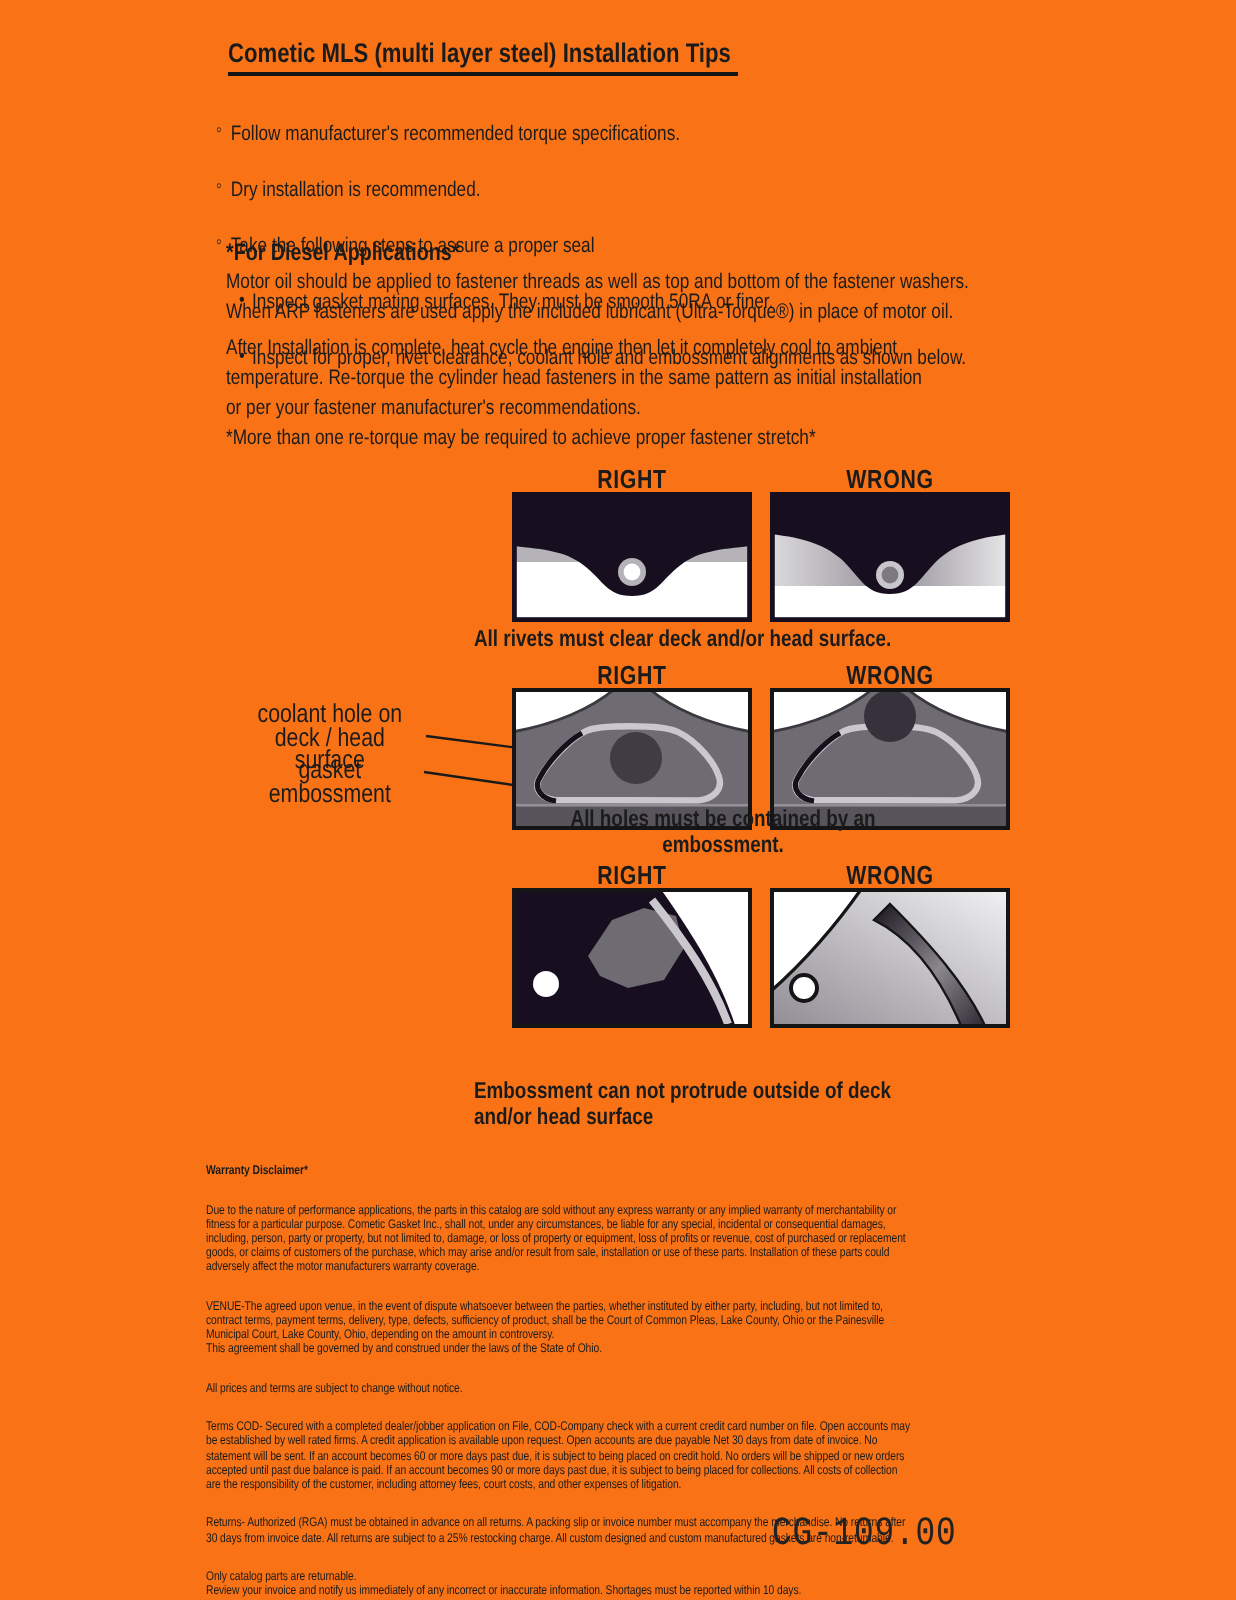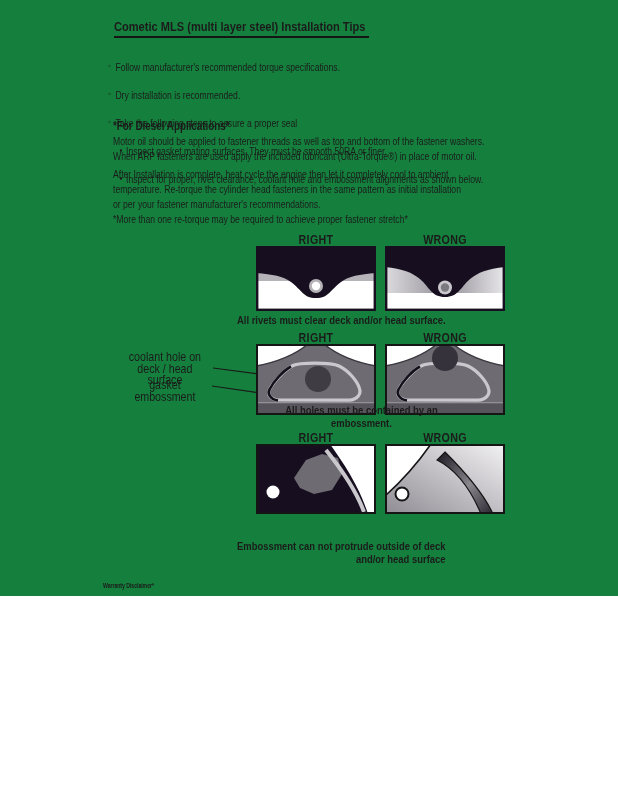--- a/index.html
+++ b/index.html
@@ -1,16 +1,16 @@
 <!DOCTYPE html>
 <html><head>
 <meta charset="utf-8">
 <style>
   html,body{margin:0;padding:0;background:#fff;}
-  .page{position:relative;width:618px;height:596px;background:#15803d;overflow:hidden;
+  .page{position:relative;width:618px;height:800px;background:#f97316;overflow:hidden;
         font-family:"Liberation Sans",sans-serif;color:#1b1b1b;}
   .abs{position:absolute;}
   .cx{transform:scaleX(0.82);transform-origin:0 0;display:inline-block;white-space:pre-line;}
   .cxc{transform:scaleX(0.82);transform-origin:50% 0;display:block;white-space:pre-line;}
   .cxr{transform:scaleX(0.82);transform-origin:100% 0;display:inline-block;white-space:pre-line;}
 
   .title{left:114px;top:19px;font-size:13.5px;font-weight:bold;}
   .title .cx{border-bottom:2px solid #151515;padding:0 4px 2px 0;}
 
   .bullets{left:108px;top:46px;font-size:10.5px;line-height:14px;}
@@ -26,21 +26,21 @@
   .p3{left:113px;top:212px;}
 
   .row{left:237px;width:249px;margin-left:19px;}
   .row1{top:232px;height:95px;}
   .row2{top:330px;height:100px;}
   .row3{top:430px;height:100px;}
   .hdr{position:absolute;top:0;width:120px;text-align:center;font-size:13px;font-weight:bold;letter-spacing:.4px;}
   .hdrL{left:0;} .hdrR{left:129px;}
   .panel{position:absolute;top:14px;width:120px;}
   .panelL{left:0;} .panelR{left:129px;}
-  .cap{font-size:11.5px;font-weight:bold;line-height:13px;text-align:right;}
+  .cap{font-size:11.5px;font-weight:bold;line-height:13px;}
   .cap1{left:237px;top:314px;}
   .cap2{left:237px;top:404px;width:249px;text-align:center;}
   .cap3{left:237px;top:516px;margin-top:24px;}
 
   .lbl{font-size:13px;line-height:11.5px;text-align:center;width:110px;}
   .lbl-coolant{left:100px;top:351px;}
   .lbl-emboss{left:100px;top:379px;}
   .leader{left:0;top:0;pointer-events:none;}
 
   .disc{left:103px;top:575px;font-size:6.3px;line-height:7.2px;letter-spacing:-0.05px;}

